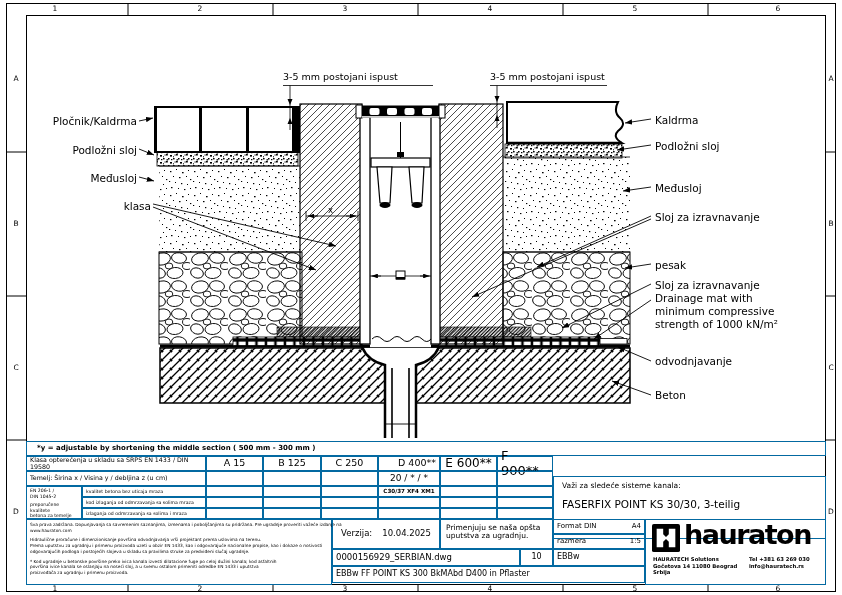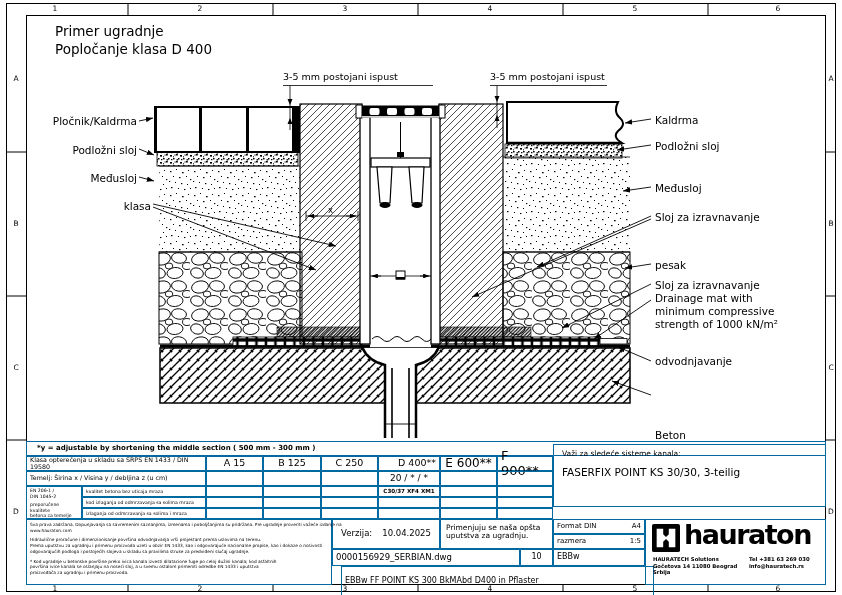--- a/index.html
+++ b/index.html
@@ -44,24 +44,20 @@
 
   <div class="rulnum" style="left:9px;top:74px;">A</div>
   <div class="rulnum" style="left:9px;top:219px;">B</div>
   <div class="rulnum" style="left:9px;top:363px;">C</div>
   <div class="rulnum" style="left:9px;top:507px;">D</div>
   <div class="rulnum" style="left:824px;top:74px;">A</div>
   <div class="rulnum" style="left:824px;top:219px;">B</div>
   <div class="rulnum" style="left:824px;top:363px;">C</div>
   <div class="rulnum" style="left:824px;top:507px;">D</div>
 
-  <div class="abs" style="left:55px;top:22px;font-size:13.5px;line-height:18px;">
-    <div>Primer ugradnje</div>
-    <div>Popločanje klasa D 400</div>
-  </div>
 
   <svg width="842" height="595" viewBox="0 0 842 595">
     <defs>
       <marker id="arr" viewBox="0 0 8 6" refX="8" refY="3" markerWidth="8" markerHeight="6" orient="auto">
         <path d="M0,0 L8,3 L0,6 Z" fill="#000"></path>
       </marker>
       <pattern id="hatchA" width="7" height="7" patternUnits="userSpaceOnUse">
         <path d="M-1,8 L8,-1 M-1,1 L1,-1 M6,8 L8,6" stroke="#000" stroke-width="0.7" fill="none"></path>
       </pattern>
       <pattern id="hatchB" width="9" height="9" patternUnits="userSpaceOnUse">
@@ -254,21 +250,21 @@
   <div class="lbl" style="left:655px;top:182px;">Međusloj</div>
   <div class="lbl" style="left:655px;top:211px;">Sloj za izravnavanje</div>
   <div class="lbl" style="left:655px;top:259px;">pesak</div>
   <div class="lbl" style="left:655px;top:279px;">Sloj za izravnavanje</div>
   <div class="abs" style="left:655px;top:292px;font-size:10.5px;line-height:13px;">
     <div>Drainage mat with</div>
     <div>minimum compressive</div>
     <div>strength of 1000 kN/m²</div>
   </div>
   <div class="lbl" style="left:655px;top:355px;">odvodnjavanje</div>
-  <div class="lbl" style="left:655px;top:389px;margin-top:40px;">Beton</div>
+  <div class="lbl" style="left:655px;top:389px;">Beton</div>
 
   <div class="cell" style="left:26px;top:441px;width:800px;height:15px;font-size:7px;font-weight:bold;padding-left:10px;">
     <span>*y = adjustable by shortening the middle section ( 500 mm - 300 mm )</span>
   </div>
 
   <div class="cell" style="left:26px;top:456px;width:180px;height:15px;font-size:6.3px;">
     <span>Klasa opterećenja u skladu sa SRPS EN 1433 / DIN 19580</span>
   </div>
   <div class="cell" style="left:206px;top:456px;width:57px;height:15px;justify-content:center;font-size:9.5px;">
       <span>A 15</span>
@@ -334,21 +330,21 @@
   <div class="cell" style="left:378px;top:497px;width:62px;height:11px;"></div>
   <div class="cell" style="left:440px;top:497px;width:57px;height:11px;"></div>
   <div class="cell" style="left:497px;top:497px;width:56px;height:11px;"></div>
   <div class="cell" style="left:206px;top:508px;width:57px;height:11px;"></div>
   <div class="cell" style="left:263px;top:508px;width:58px;height:11px;"></div>
   <div class="cell" style="left:321px;top:508px;width:57px;height:11px;"></div>
   <div class="cell" style="left:378px;top:508px;width:62px;height:11px;"></div>
   <div class="cell" style="left:440px;top:508px;width:57px;height:11px;"></div>
   <div class="cell" style="left:497px;top:508px;width:56px;height:11px;"></div>
 
-  <div class="cell" style="left:553px;top:444px;width:273px;height:63px;align-items:flex-start;padding:5px 8px;">
+  <div class="cell" style="left:553px;top:476px;width:273px;height:63px;align-items:flex-start;padding:5px 8px;">
     <div>
       <div style="font-size:7.5px;">Važi za sledeće sisteme kanala:</div>
       <div style="font-size:10.5px;margin-top:9px;">FASERFIX POINT KS 30/30, 3-teilig</div>
     </div>
   </div>
 
   <div class="cell notes" style="left:26px;top:519px;width:306px;height:66px;align-items:flex-start;padding:2px 3px;">
     <div>
       <div class="noteline">Sva prava zadržana. Dopunjavanja sa savremenim saznanjima, izmenama i poboljšanjima su pridržana. Pre ugradnje proveriti važeće izdanje na</div>
       <div class="noteline">www.hauraton.com</div>
@@ -383,21 +379,21 @@
   </div>
   <div class="cell" style="left:332px;top:549px;width:188px;height:17px;font-size:8.5px;">
     <span>0000156929_SERBIAN.dwg</span>
   </div>
   <div class="cell" style="left:520px;top:549px;width:33px;height:17px;justify-content:center;font-size:8px;">
     <span>10</span>
   </div>
   <div class="cell" style="left:553px;top:549px;width:92px;height:17px;font-size:8px;">
     <span>EBBw</span>
   </div>
-  <div class="cell" style="left:332px;top:566px;width:313px;height:30px;font-size:8px;margin-left:9px;">
+  <div class="cell" style="left:332px;top:566px;width:313px;height:17px;font-size:8px;">
     <span>EBBw FF POINT KS 300  BkMAbd  D400 in Pflaster</span>
   </div>
 
   <div class="cell" style="left:645px;top:519px;width:181px;height:66px;padding:0;display:block;">
     <svg style="left:6px;top:4px;" width="28" height="28" viewBox="0 0 30 30">
       <rect width="30" height="30" rx="2" fill="#000"></rect>
       <path d="M5,5 h7 v6 l3,3 3,-3 V5 h7 v20 h-7 v-6 l-3,-3 -3,3 v6 H5 Z" fill="#fff"></path>
     </svg>
     <div class="abs wordmark" style="left:38px;top:2px;">hauraton</div>
     <div class="abs addr" style="left:7px;top:36px;width:92px;">

